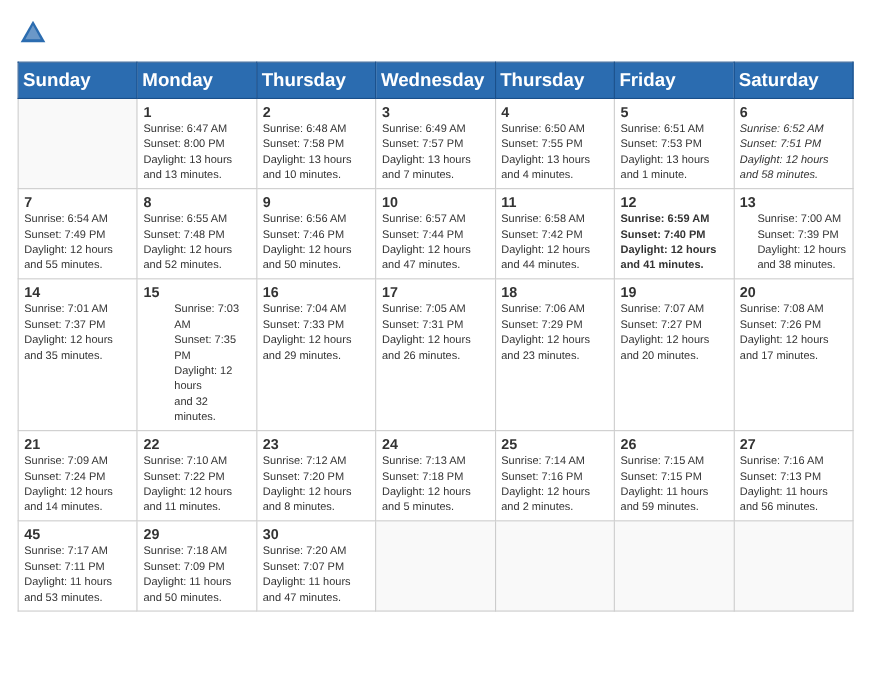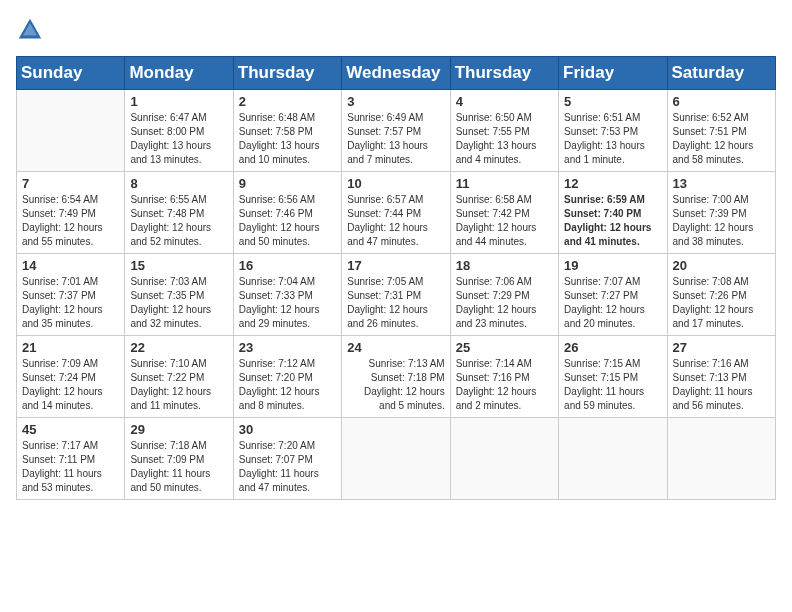--- a/index.html
+++ b/index.html
@@ -146,21 +146,21 @@
         </td>
         <td>
           <span class="day-number">5</span>
           <div class="day-info" style="white-space: pre-line;">Sunrise: 6:51 AM
 Sunset: 7:53 PM
 Daylight: 13 hours
 and 1 minute.</div>
         </td>
         <td>
           <span class="day-number">6</span>
-          <div class="day-info" style="white-space: pre-line;">Sunrise: 6:52 AM
+          <div class="day-info" style="white-space: pre-line; font-style: italic;">Sunrise: 6:52 AM
 Sunset: 7:51 PM
 Daylight: 12 hours
 and 58 minutes.</div>
         </td>
       </tr>
       <tr>
         <td>
           <span class="day-number">7</span>
           <div class="day-info" style="white-space: pre-line;">Sunrise: 6:54 AM
 Sunset: 7:49 PM
@@ -197,37 +197,37 @@
         </td>
         <td>
           <span class="day-number">12</span>
           <div class="day-info" style="white-space: pre-line; font-weight: bold;">Sunrise: 6:59 AM
 Sunset: 7:40 PM
 Daylight: 12 hours
 and 41 minutes.</div>
         </td>
         <td>
           <span class="day-number">13</span>
-          <div class="day-info" style="white-space: pre-line;">Sunrise: 7:00 AM
+          <div class="day-info" style="white-space: pre-line; margin-left: 16px;">Sunrise: 7:00 AM
 Sunset: 7:39 PM
 Daylight: 12 hours
 and 38 minutes.</div>
         </td>
       </tr>
       <tr>
         <td>
           <span class="day-number">14</span>
           <div class="day-info" style="white-space: pre-line;">Sunrise: 7:01 AM
 Sunset: 7:37 PM
 Daylight: 12 hours
 and 35 minutes.</div>
         </td>
         <td>
           <span class="day-number">15</span>
-          <div class="day-info" style="white-space: pre-line;">Sunrise: 7:03 AM
+          <div class="day-info" style="white-space: pre-line; margin-left: 28px;">Sunrise: 7:03 AM
 Sunset: 7:35 PM
 Daylight: 12 hours
 and 32 minutes.</div>
         </td>
         <td>
           <span class="day-number">16</span>
           <div class="day-info" style="white-space: pre-line;">Sunrise: 7:04 AM
 Sunset: 7:33 PM
 Daylight: 12 hours
 and 29 minutes.</div>
@@ -278,21 +278,21 @@
         </td>
         <td>
           <span class="day-number">23</span>
           <div class="day-info" style="white-space: pre-line;">Sunrise: 7:12 AM
 Sunset: 7:20 PM
 Daylight: 12 hours
 and 8 minutes.</div>
         </td>
         <td>
           <span class="day-number">24</span>
-          <div class="day-info" style="white-space: pre-line; text-align: right;">Sunrise: 7:13 AM
+          <div class="day-info" style="white-space: pre-line;">Sunrise: 7:13 AM
 Sunset: 7:18 PM
 Daylight: 12 hours
 and 5 minutes.</div>
         </td>
         <td>
           <span class="day-number">25</span>
           <div class="day-info" style="white-space: pre-line;">Sunrise: 7:14 AM
 Sunset: 7:16 PM
 Daylight: 12 hours
 and 2 minutes.</div>

